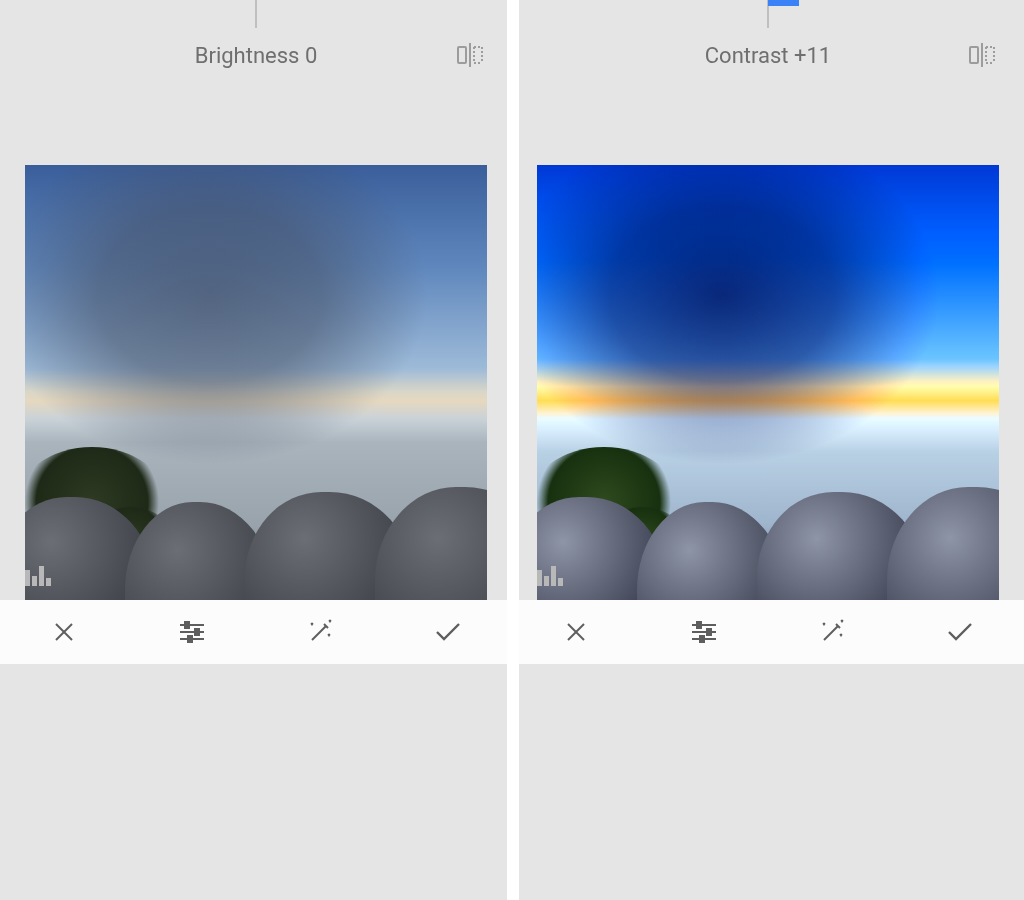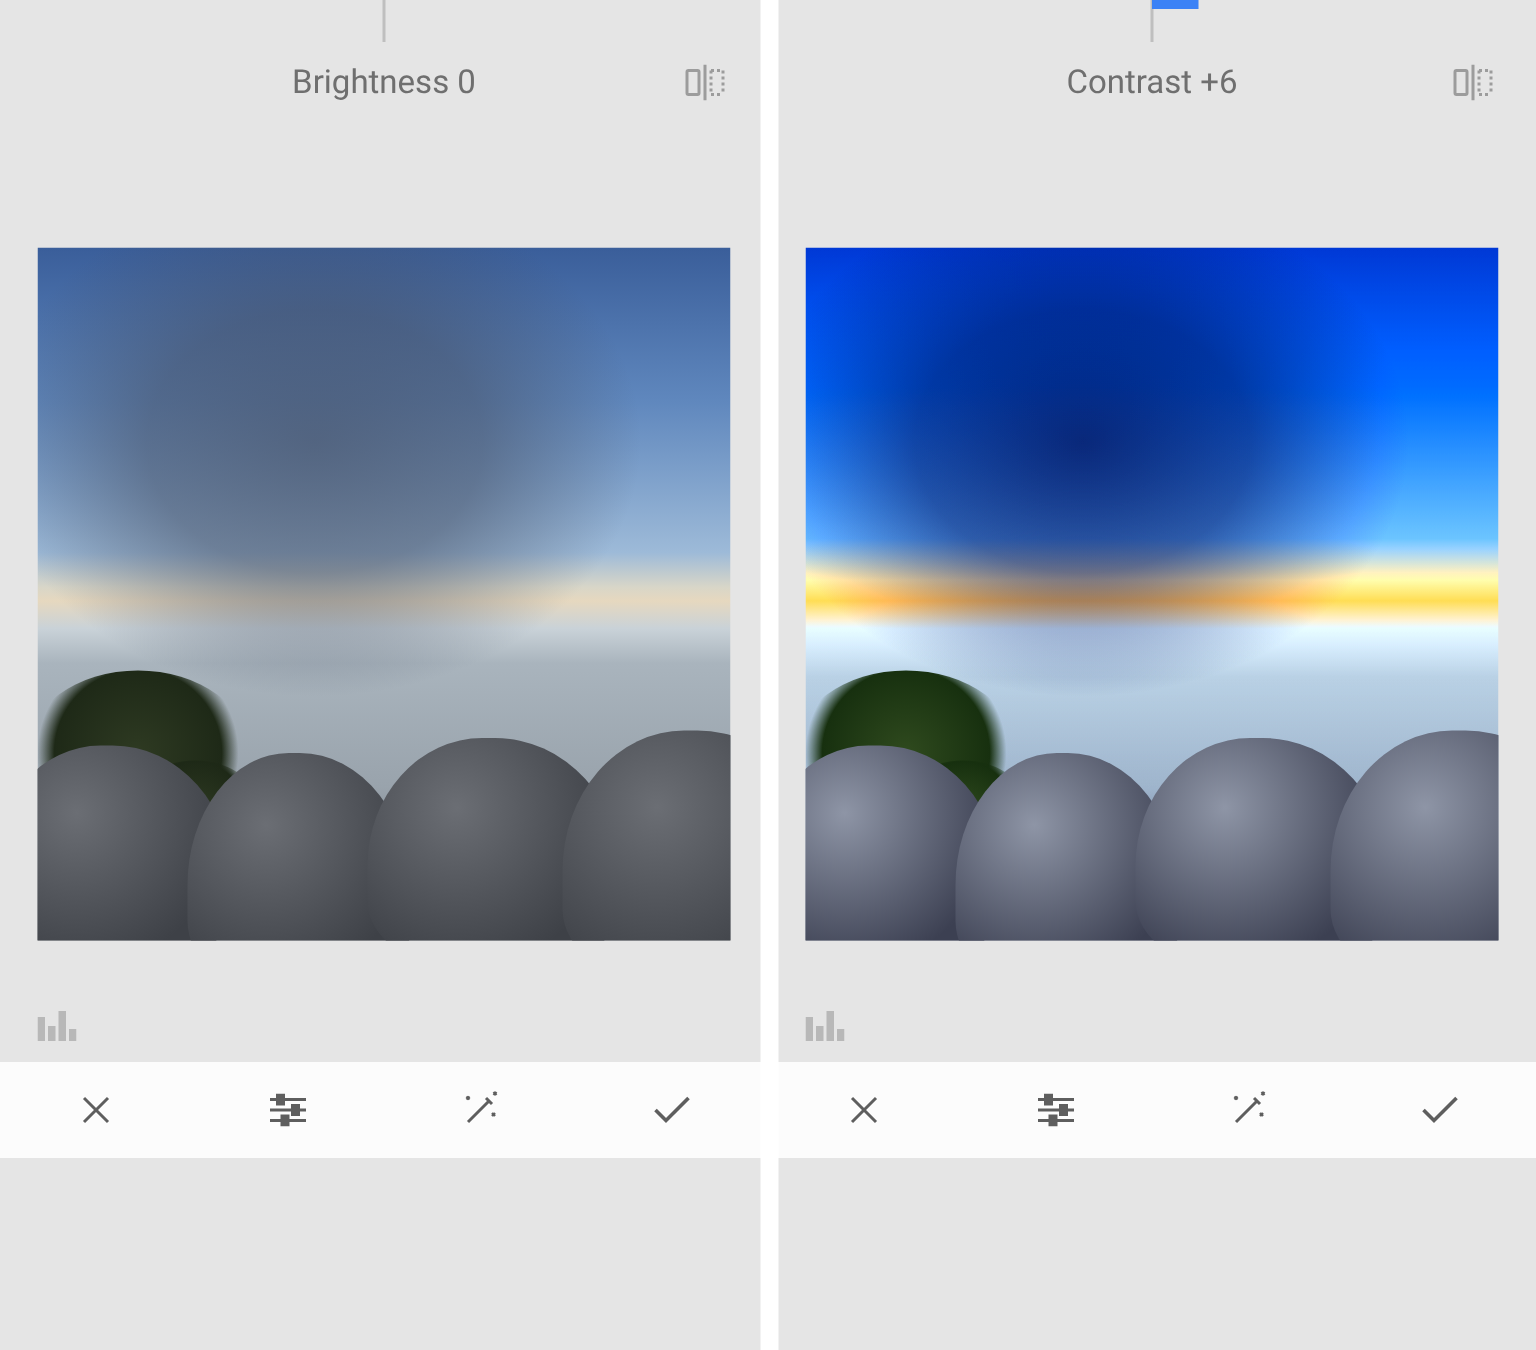--- a/index.html
+++ b/index.html
@@ -7,21 +7,21 @@
     width: 1024px;
     height: 900px;
     background: #e5e5e5;
     font-family: Roboto, "Helvetica Neue", Arial, sans-serif;
     display: flex;
     overflow: hidden;
     position: relative;
   }
   .pane {
     width: 512px;
-    height: 772px;
+    height: 664px;
     background: #e5e5e5;
     position: relative;
     display: flex;
     flex-direction: column;
   }
   .gap {
     position: absolute;
     left: 507px;
     top: 0;
     width: 12px;
@@ -215,21 +215,21 @@
     </span>
   </div>
 </div>
 
 <div class="pane">
   <div class="track">
     <span class="center-tick"></span>
     <span class="fill" style="left:50%; width:6%;"></span>
   </div>
   <div class="header">
-    <span>Contrast +6</span>
+    <span>Contrast +11</span>
     <span class="compare-btn">
       <svg width="28" height="24" viewBox="0 0 28 24" fill="none" stroke="currentColor" stroke-width="2">
         <rect x="2" y="4" width="8" height="16" rx="1"></rect>
         <line x1="14" y1="0" x2="14" y2="24"></line>
         <line x1="18" y1="4" x2="26" y2="4" stroke-dasharray="2 2"></line>
         <line x1="26" y1="4" x2="26" y2="20" stroke-dasharray="2 2"></line>
         <line x1="18" y1="20" x2="26" y2="20" stroke-dasharray="2 2"></line>
         <line x1="18" y1="4" x2="18" y2="20" stroke-dasharray="2 2"></line>
       </svg>
     </span>

